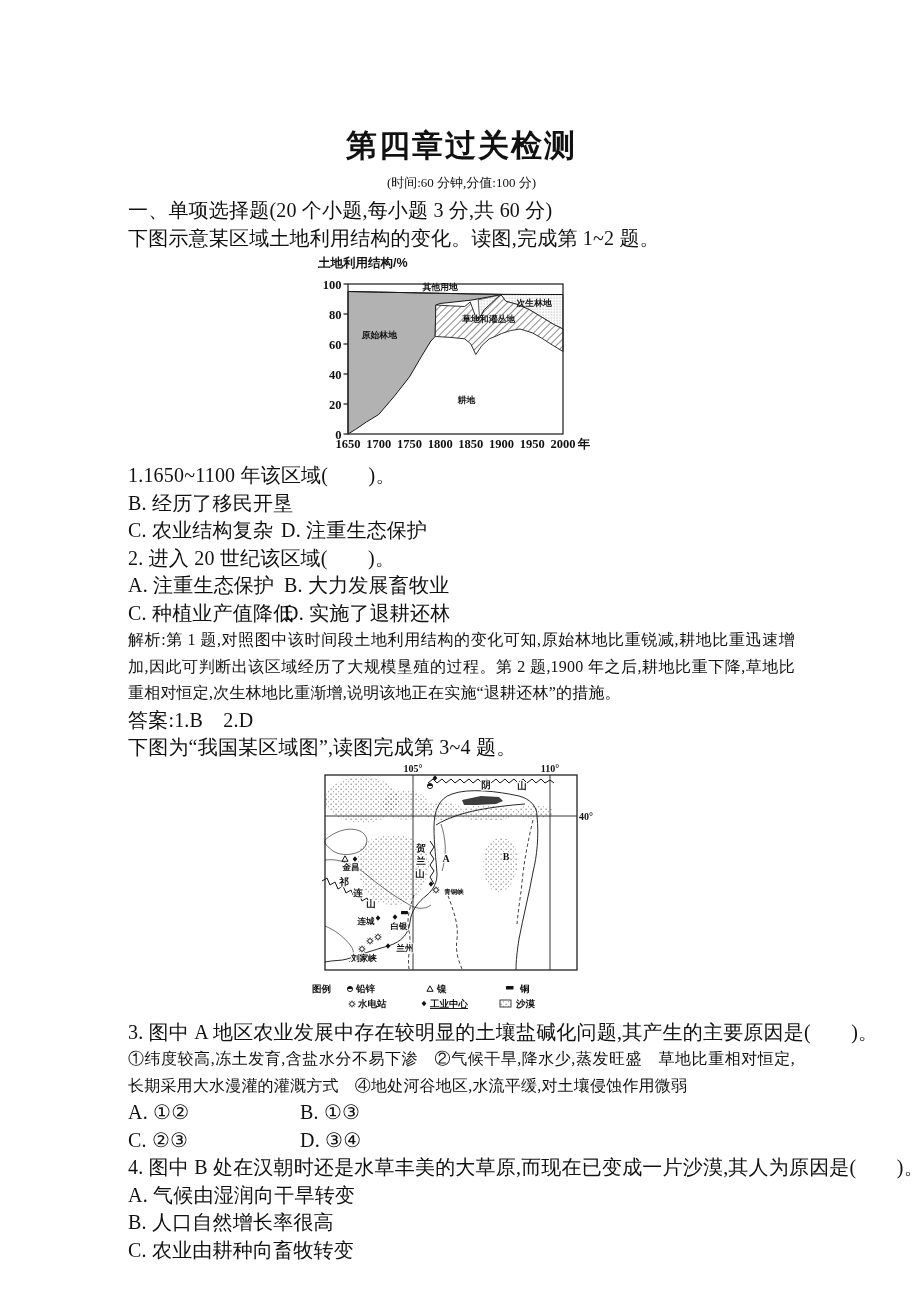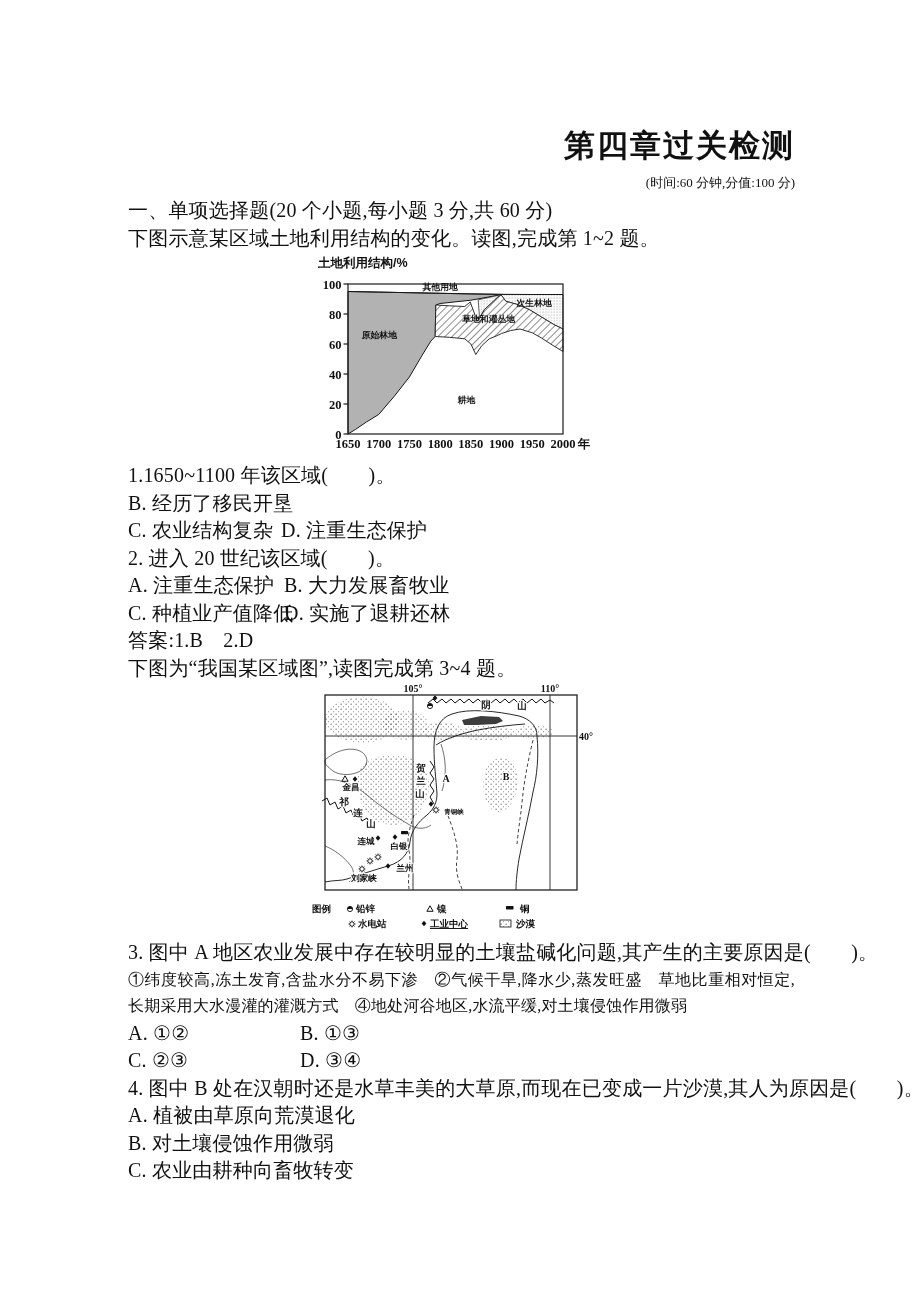--- a/index.html
+++ b/index.html
@@ -1,19 +1,19 @@
 <!DOCTYPE html>
 <html><head>
 <meta charset="utf-8">
 <style>
   html,body{margin:0;padding:0}
   body{width:920px;height:1302px;background:#fff;color:#111;
        font-family:"Liberation Serif",serif;position:relative;overflow:hidden}
   #page{position:absolute;left:128px;top:124px;width:667px}
-  .center{text-align:right}
+  .center{text-align:center}
   .title{font-size:31px;font-weight:bold;letter-spacing:2px;line-height:44px;height:44px;margin:0}
   .subtitle{font-size:13px;line-height:29px;height:29px}
   .line{font-size:20px;line-height:27.5px;height:27.5px;white-space:nowrap;letter-spacing:.2px}
   .jx{font-size:16px;line-height:26.5px;letter-spacing:.2px;text-align:justify}
   .optrow{display:flex}
   .o1{display:inline-block}
   .w236{width:236px}.w153{width:153px}.w156{width:156px}.w172{width:172px}
 
   
   #chart{margin:3px 0 4px 190px;width:300px}
@@ -121,20 +121,21 @@
   <div class="line">2. 进入 20 世纪该区域(　　)。</div>
   <div class="line optrow">
     <span class="o1 w156">A. 注重生态保护</span>
     <span>B. 大力发展畜牧业</span>
   </div>
   <div class="line optrow">
     <span class="o1 w156">C. 种植业产值降低</span>
     <span>D. 实施了退耕还林</span>
   </div>
 
+  <p class="jx" style="margin:0">解析:第 1 题,对照图中该时间段土地利用结构的变化可知,原始林地比重锐减,耕地比重迅速增加,因此可判断出该区域经历了大规模垦殖的过程。第 2 题,1900 年之后,耕地比重下降,草地比重相对恒定,次生林地比重渐增,说明该地正在实施“退耕还林”的措施。</p>
   <div class="line">答案:1.B　2.D</div>
   <div class="line">下图为“我国某区域图”,读图完成第 3~4 题。</div>
 
   <div id="mapwrap">
     <svg id="map-svg" width="290" height="250" viewBox="0 0 290 250">
       <defs>
         <pattern id="p-stip" width="5" height="5" patternUnits="userSpaceOnUse">
           <circle cx="1.1" cy="1.2" r="0.62" fill="#555"></circle>
           <circle cx="3.6" cy="3.7" r="0.52" fill="#666"></circle>
         </pattern>
@@ -257,16 +258,16 @@
   <p class="jx" style="margin:0">①纬度较高,冻土发育,含盐水分不易下渗　②气候干旱,降水少,蒸发旺盛　草地比重相对恒定,长期采用大水漫灌的灌溉方式　④地处河谷地区,水流平缓,对土壤侵蚀作用微弱</p>
   <div class="line optrow">
     <span class="o1 w172">A. ①②</span>
     <span>B. ①③</span>
   </div>
   <div class="line optrow">
     <span class="o1 w172">C. ②③</span>
     <span>D. ③④</span>
   </div>
   <div class="line">4. 图中 B 处在汉朝时还是水草丰美的大草原,而现在已变成一片沙漠,其人为原因是(　　)。</div>
-  <div class="line">A. 植被由草原向荒漠退化</div>
-  <div class="line">B. 对土壤侵蚀作用微弱</div>
+  <div class="line">A. 气候由湿润向干旱转变</div>
+  <div class="line">B. 人口自然增长率很高</div>
   <div class="line">C. 农业由耕种向畜牧转变</div>
 </div>
 
 </body></html>

